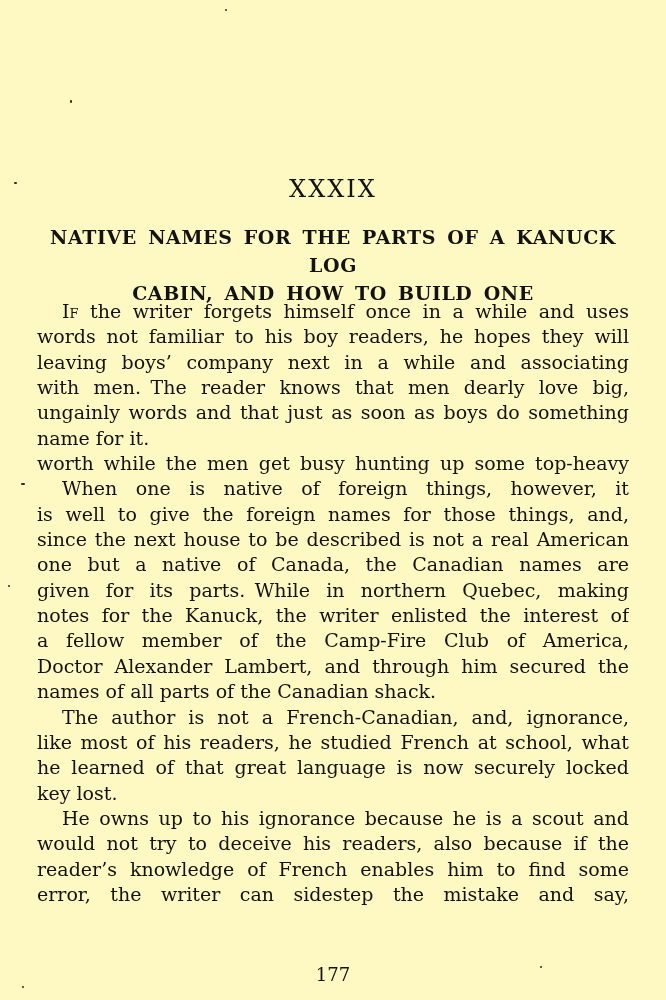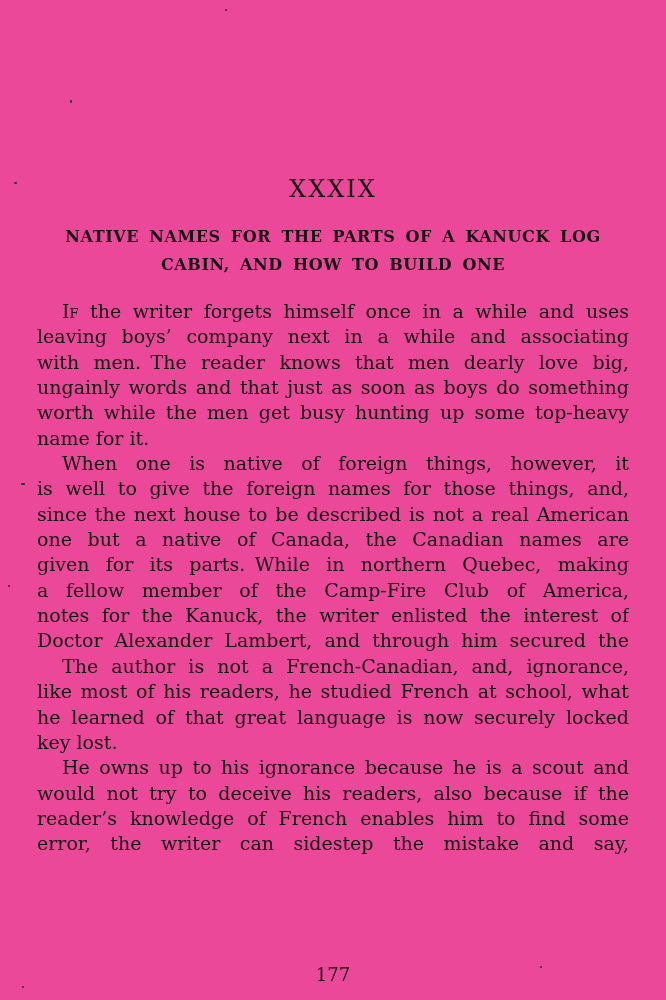--- a/index.html
+++ b/index.html
@@ -4,21 +4,21 @@
 <style>
   html, body {
     margin: 0;
     padding: 0;
     background: #ffffff;
   }
   .page {
     position: relative;
     width: 666px;
     height: 1000px;
-    background: #ec4899;
+    background: #fef9c3;
     overflow: hidden;
     font-family: "DejaVu Serif", serif;
     color: #121212;
   }
   .chapter-number {
     position: absolute;
     top: 177px;
     left: 37px;
     width: 592px;
     text-align: center;
@@ -26,21 +26,21 @@
     line-height: 1;
     letter-spacing: 2px;
   }
   .chapter-title {
     position: absolute;
     top: 223px;
     left: 30px;
     width: 606px;
     text-align: center;
     font-weight: bold;
-    font-size: 16px;
+    font-size: 19px;
     line-height: 28px;
     letter-spacing: 0.6px;
     word-spacing: 4px;
   }
   .body-text {
     position: absolute;
     top: 299px;
     left: 37px;
     width: 592px;
     font-size: 19px;
@@ -85,35 +85,37 @@
   <div class="chapter-number">XXXIX</div>
 
   <div class="chapter-title">
     <div>NATIVE NAMES FOR THE PARTS OF A KANUCK LOG</div>
     <div>CABIN, AND HOW TO BUILD ONE</div>
   </div>
 
   <div class="body-text">
       <div class="paragraph">
         <div class="line indent"><span class="smallcaps">If</span> the writer forgets himself once in a while and uses</div>
+        <div class="line">words not familiar to his boy readers, he hopes they will</div>
         <div class="line">leaving boys’ company next in a while and associating</div>
         <div class="line">with men. The reader knows that men dearly love big,</div>
         <div class="line">ungainly words and that just as soon as boys do something</div>
+        <div class="line endline">name for it.</div>
         <div class="line">worth while the men get busy hunting up some top-heavy</div>
-        <div class="line endline">name for it.</div>
       </div>
       <div class="paragraph">
         <div class="line indent">When one is native of foreign things, however, it</div>
         <div class="line">is well to give the foreign names for those things, and,</div>
         <div class="line">since the next house to be described is not a real American</div>
         <div class="line">one but a native of Canada, the Canadian names are</div>
         <div class="line">given for its parts. While in northern Quebec, making</div>
+        <div class="line">notes for the Kanuck, the writer enlisted the interest of</div>
         <div class="line">a fellow member of the Camp-Fire Club of America,</div>
-        <div class="line">notes for the Kanuck, the writer enlisted the interest of</div>
         <div class="line">Doctor Alexander Lambert, and through him secured the</div>
+        <div class="line endline">names of all parts of the Canadian shack.</div>
       </div>
       <div class="paragraph">
         <div class="line indent">The author is not a French-Canadian, and, ignorance,</div>
         <div class="line">like most of his readers, he studied French at school, what</div>
         <div class="line">he learned of that great language is now securely locked</div>
         <div class="line endline">key lost.</div>
       </div>
       <div class="paragraph">
         <div class="line indent">He owns up to his ignorance because he is a scout and</div>
         <div class="line">would not try to deceive his readers, also because if the</div>

